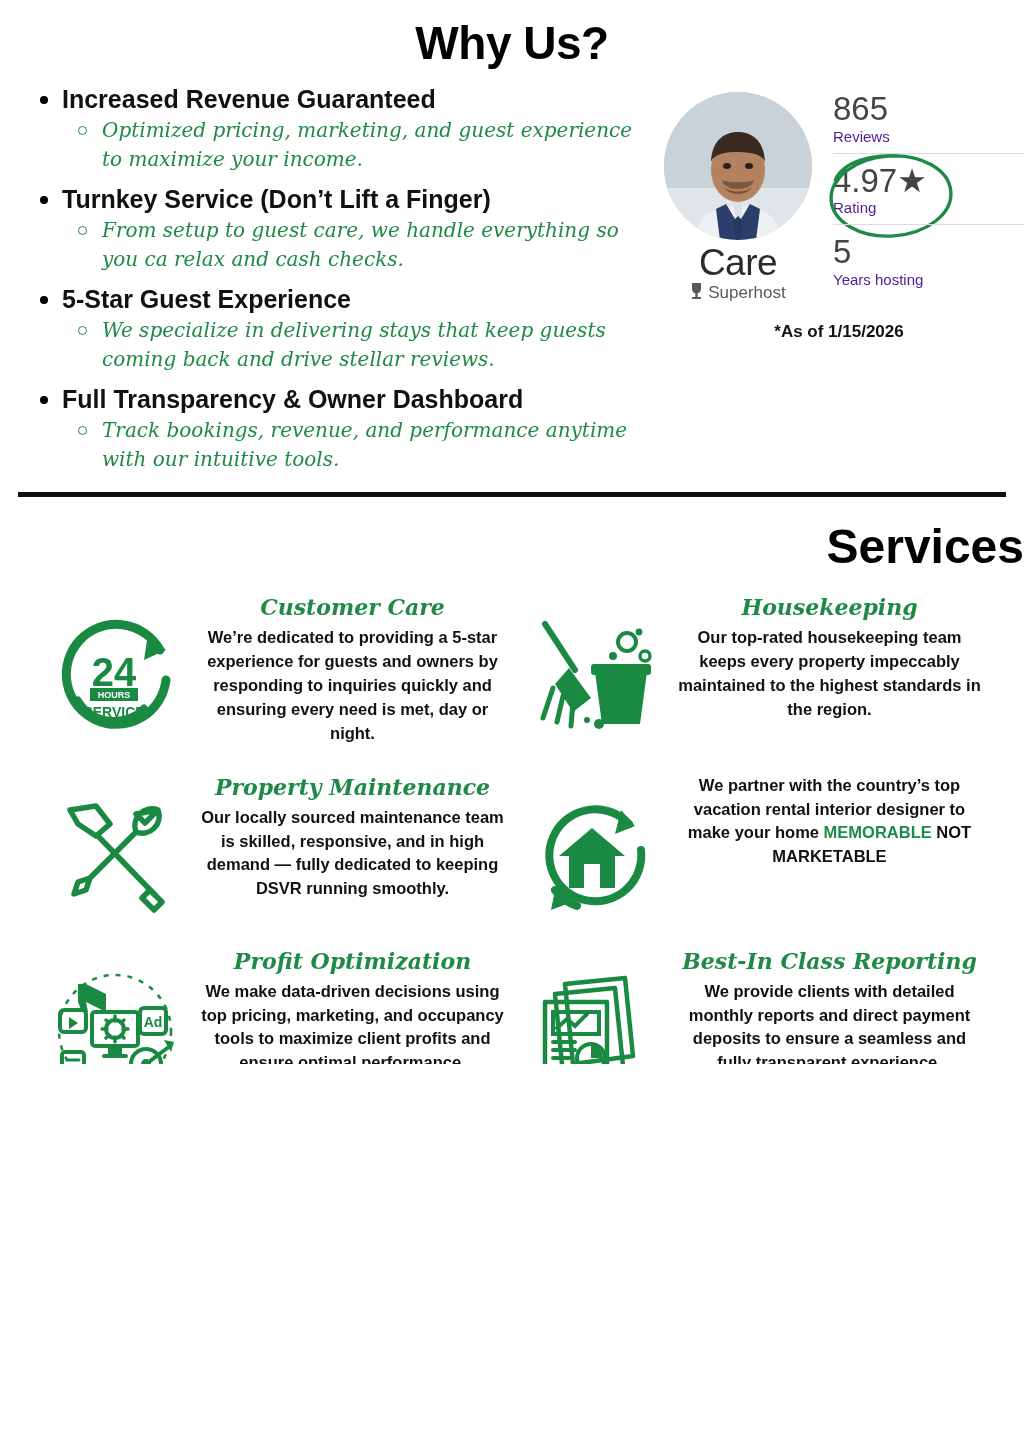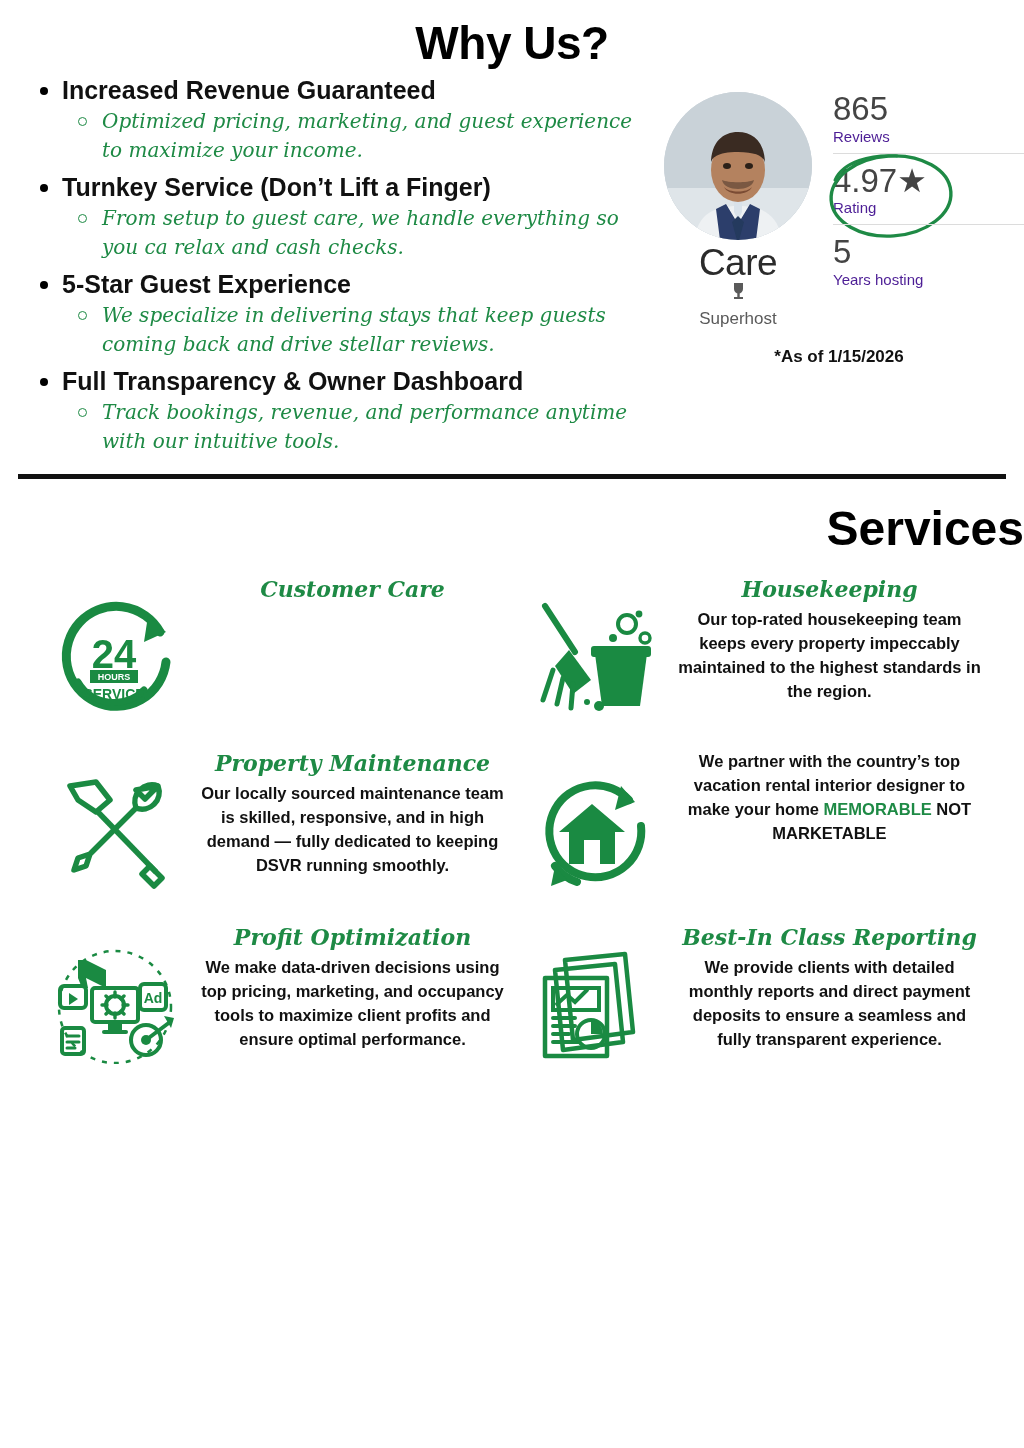--- a/index.html
+++ b/index.html
@@ -24,20 +24,21 @@
   .why-body { display: flex; padding: 0 14px; }
   .bullets { width: 635px; padding-left: 10px; }
   .b-item { margin-bottom: 2px; }
   .b-main {
     position: relative;
     font-size: 25px;
     font-weight: bold;
     color: #111;
     padding-left: 38px;
     line-height: 1.28;
+    margin-top: 9px;
   }
   .b-main::before {
     content: "";
     position: absolute;
     left: 16px; top: 13px;
     width: 8px; height: 8px;
     background: #000; border-radius: 50%;
   }
   .b-sub {
     position: relative;
@@ -75,21 +76,20 @@
     color: #2b2b2b;
     font-weight: normal;
     margin-top: 2px;
     letter-spacing: -0.5px;
   }
   .host-superhost {
     font-size: 17px;
     color: #5a5a5a;
     display: flex; align-items: center; justify-content: center; gap: 5px;
     margin-top: -2px;
-    flex-direction: column;
   }
   .badge-icon { display: inline-block; }
 
   .host-stats { width: 182px; padding-left: 6px; position: relative; }
   .stat { margin-bottom: 6px; position: relative; }
   .stat-val { font-size: 33px; color: #444; line-height: 1.05; }
   .stat-lbl { font-size: 15px; color: #4c1d95; margin-top: 1px; }
   .circle-hand {
     position: absolute;
     left: -14px; top: -14px;
@@ -258,20 +258,21 @@
           <path d="M96 20l18 16-22 10z" fill="#1a8a42"></path>
           <path d="M26 86a42 42 0 0 0 66 8" fill="none" stroke="#1a8a42" stroke-width="7" stroke-linecap="round"></path>
           <text x="62" y="72" font-family="'Liberation Sans',sans-serif" font-size="40" font-weight="bold" fill="#1a8a42" text-anchor="middle">24</text>
           <rect x="38" y="74" width="48" height="13" fill="#1a8a42"></rect>
           <text x="62" y="84" font-family="'Liberation Sans',sans-serif" font-size="9" font-weight="bold" fill="#fff" text-anchor="middle">HOURS</text>
           <text x="62" y="103" font-family="'Liberation Sans',sans-serif" font-size="14" font-weight="bold" fill="#1a8a42" text-anchor="middle">SERVICE</text>
         </svg>
       </div>
       <div class="svc-text">
         <div class="svc-h">Customer Care</div>
+        <div class="svc-p">We’re dedicated to providing a 5-star experience for guests and owners by responding to inquiries quickly and ensuring every need is met, day or night.</div>
       </div>
     </div>
 
     <div class="svc">
       <div class="svc-icon">
         <svg width="126" height="126" viewBox="0 0 126 126">
           <path d="M16 10 L46 56" stroke="#1a8a42" stroke-width="6" stroke-linecap="round" fill="none"></path>
           <path d="M40 54 L62 84 L44 98 L26 70z" fill="#1a8a42"></path>
           <path d="M24 74 L14 104 M34 82 L28 108 M44 88 L42 112" stroke="#1a8a42" stroke-width="5" stroke-linecap="round"></path>
           <path d="M66 58h52l-7 52H73z" fill="#1a8a42"></path>

